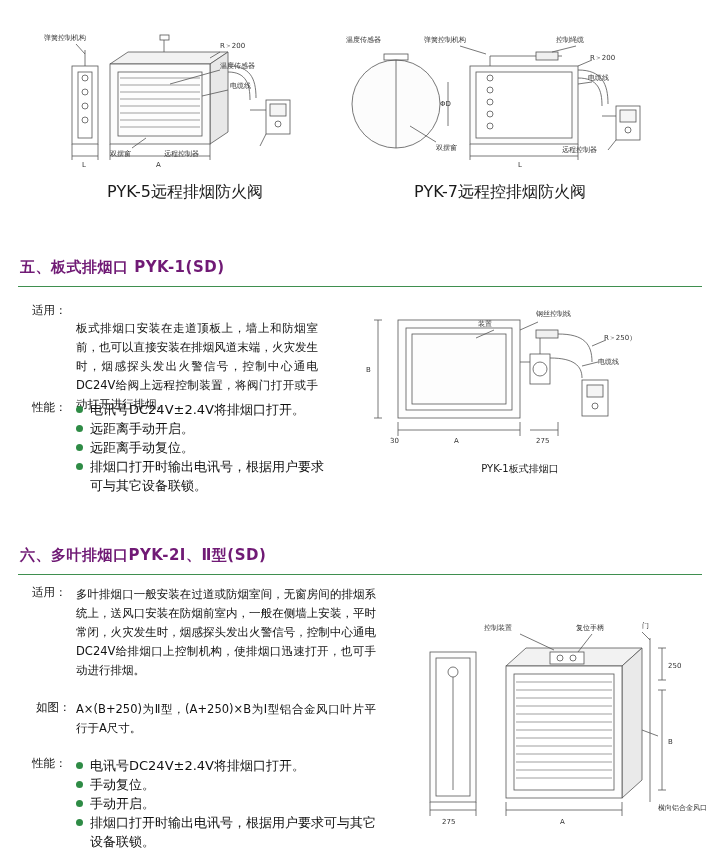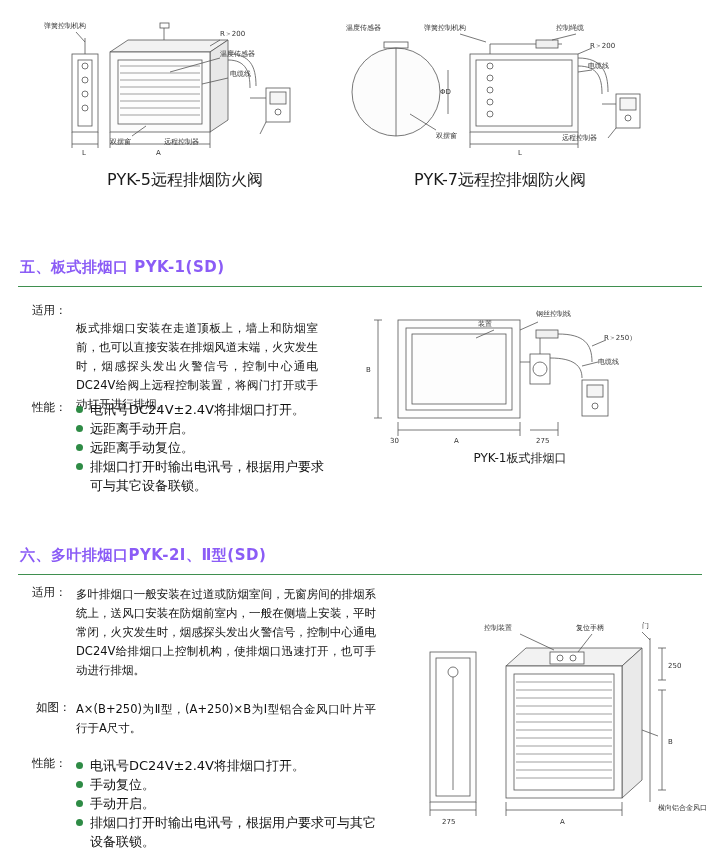--- a/index.html
+++ b/index.html
@@ -15,36 +15,36 @@
     position: relative;
     overflow: hidden;
   }
   .page {
     position: relative;
     width: 720px;
     height: 866px;
   }
 
   
-  #top-band { position:absolute; left:0; top:0; width:592px; height:195px; }
+  #top-band { position:absolute; left:0; top:12px; width:592px; height:195px; }
 
   .fig-caption {
     position: absolute;
     font-size: 16px;
     color: #1a1a1a;
     text-align: center;
     white-space: nowrap;
   }
 
   
   .sect-head {
     position: absolute;
     font-size: 15px;
     font-weight: bold;
-    color: #8b5cf6;
+    color: #701a75;
     white-space: nowrap;
     letter-spacing: .5px;
   }
   .rule {
     position: absolute;
     height: 1px;
     background: #3f8f4f;
     left: 18px;
     width: 684px;
   }
@@ -270,21 +270,21 @@
       <text x="176" y="20">钢丝控制线</text>
       <text x="118" y="30">装置</text>
       <text x="244" y="44">R＞250）</text>
       <text x="238" y="68">电缆线</text>
       <text x="30" y="147">30</text>
       <text x="94" y="147">A</text>
       <text x="176" y="147">275</text>
       <text x="6" y="76">B</text>
     </g>
   </svg>
-  <div class="fig-caption" style="left:430px; top:450px; width:180px; font-size:12px;">PYK-1板式排烟口</div>
+  <div class="fig-caption" style="left:430px; top:462px; width:180px; font-size:10px;">PYK-1板式排烟口</div>
 
   <div class="sect-head" style="left:20px; top:546px;">六、多叶排烟口PYK-2Ⅰ、Ⅱ型(SD)</div>
   <div class="rule" style="top:574px;"></div>
 
   <div class="lbl" style="left:32px; top:585px;">适用：</div>
   <div class="para" style="left:76px; top:585px; width:300px;">多叶排烟口一般安装在过道或防烟室间，无窗房间的排烟系统上，送风口安装在防烟前室内，一般在侧墙上安装，平时常闭，火灾发生时，烟感探头发出火警信号，控制中心通电DC24V给排烟口上控制机构，使排烟口迅速打开，也可手动进行排烟。</div>
 
   <div class="lbl" style="left:36px; top:700px;">如图：</div>
   <div class="para" style="left:76px; top:700px; width:300px;">A×(B+250)为Ⅱ型，(A+250)×B为Ⅰ型铝合金风口叶片平行于A尺寸。</div>
 

